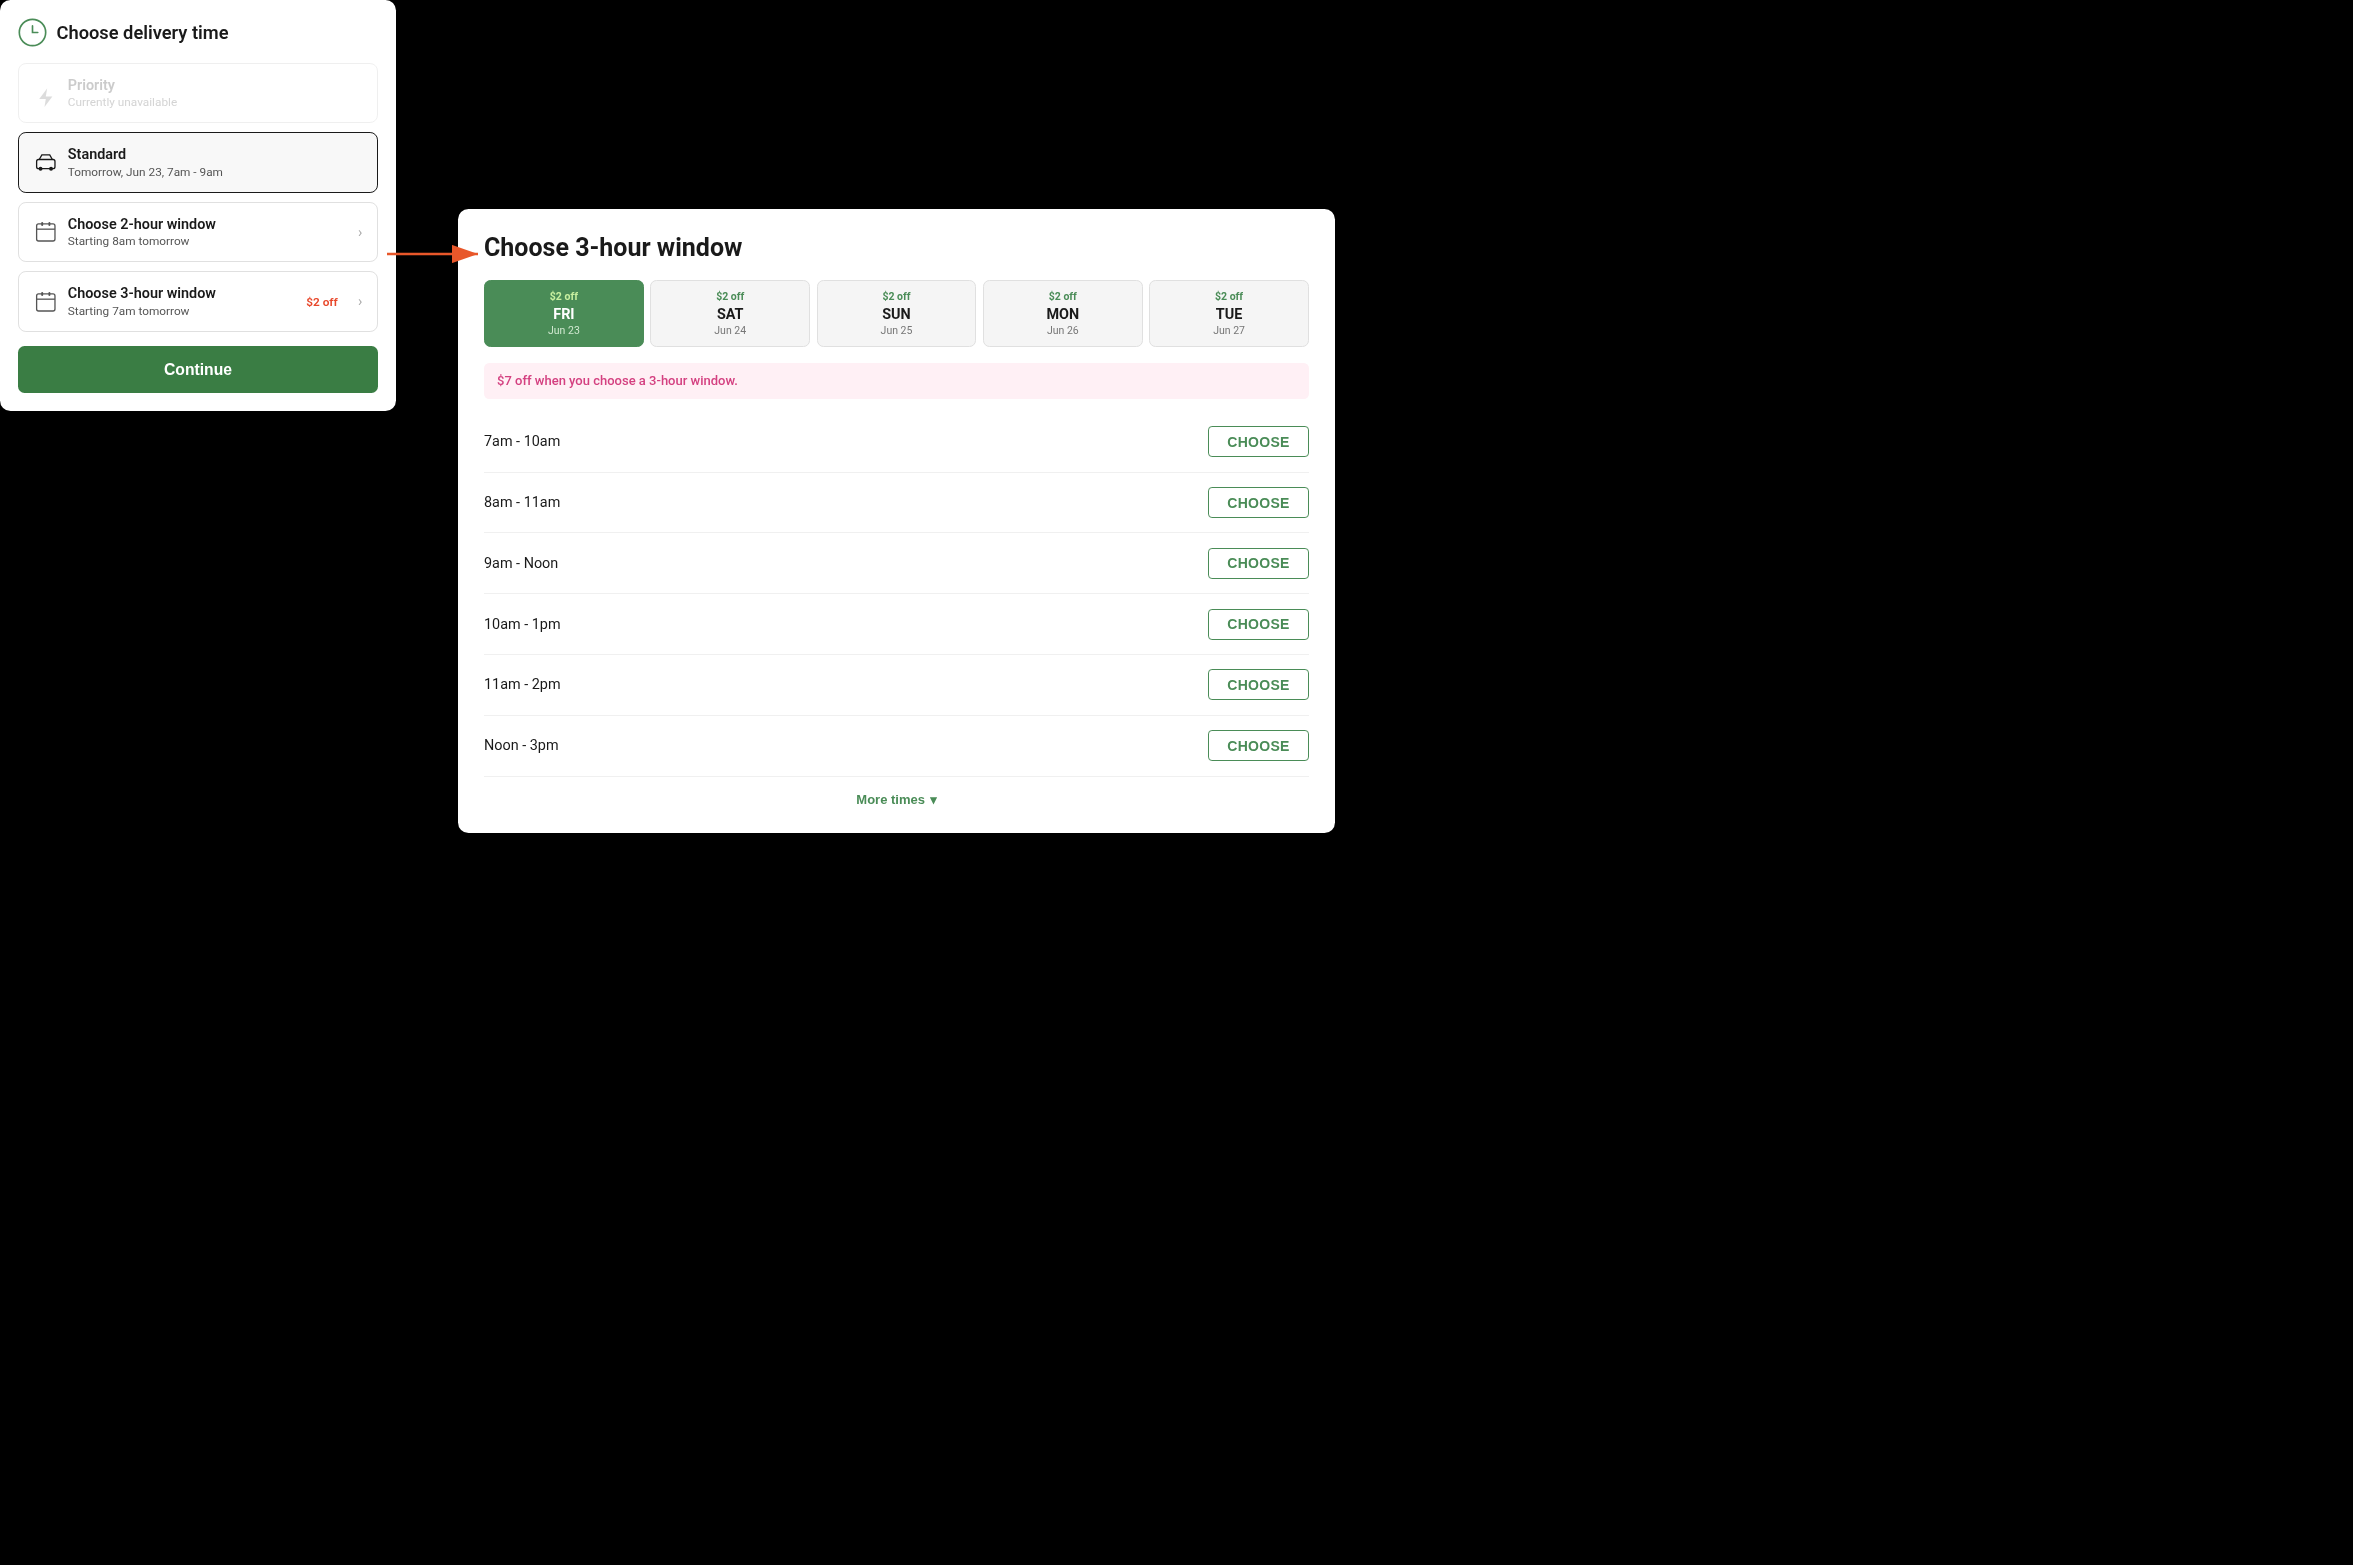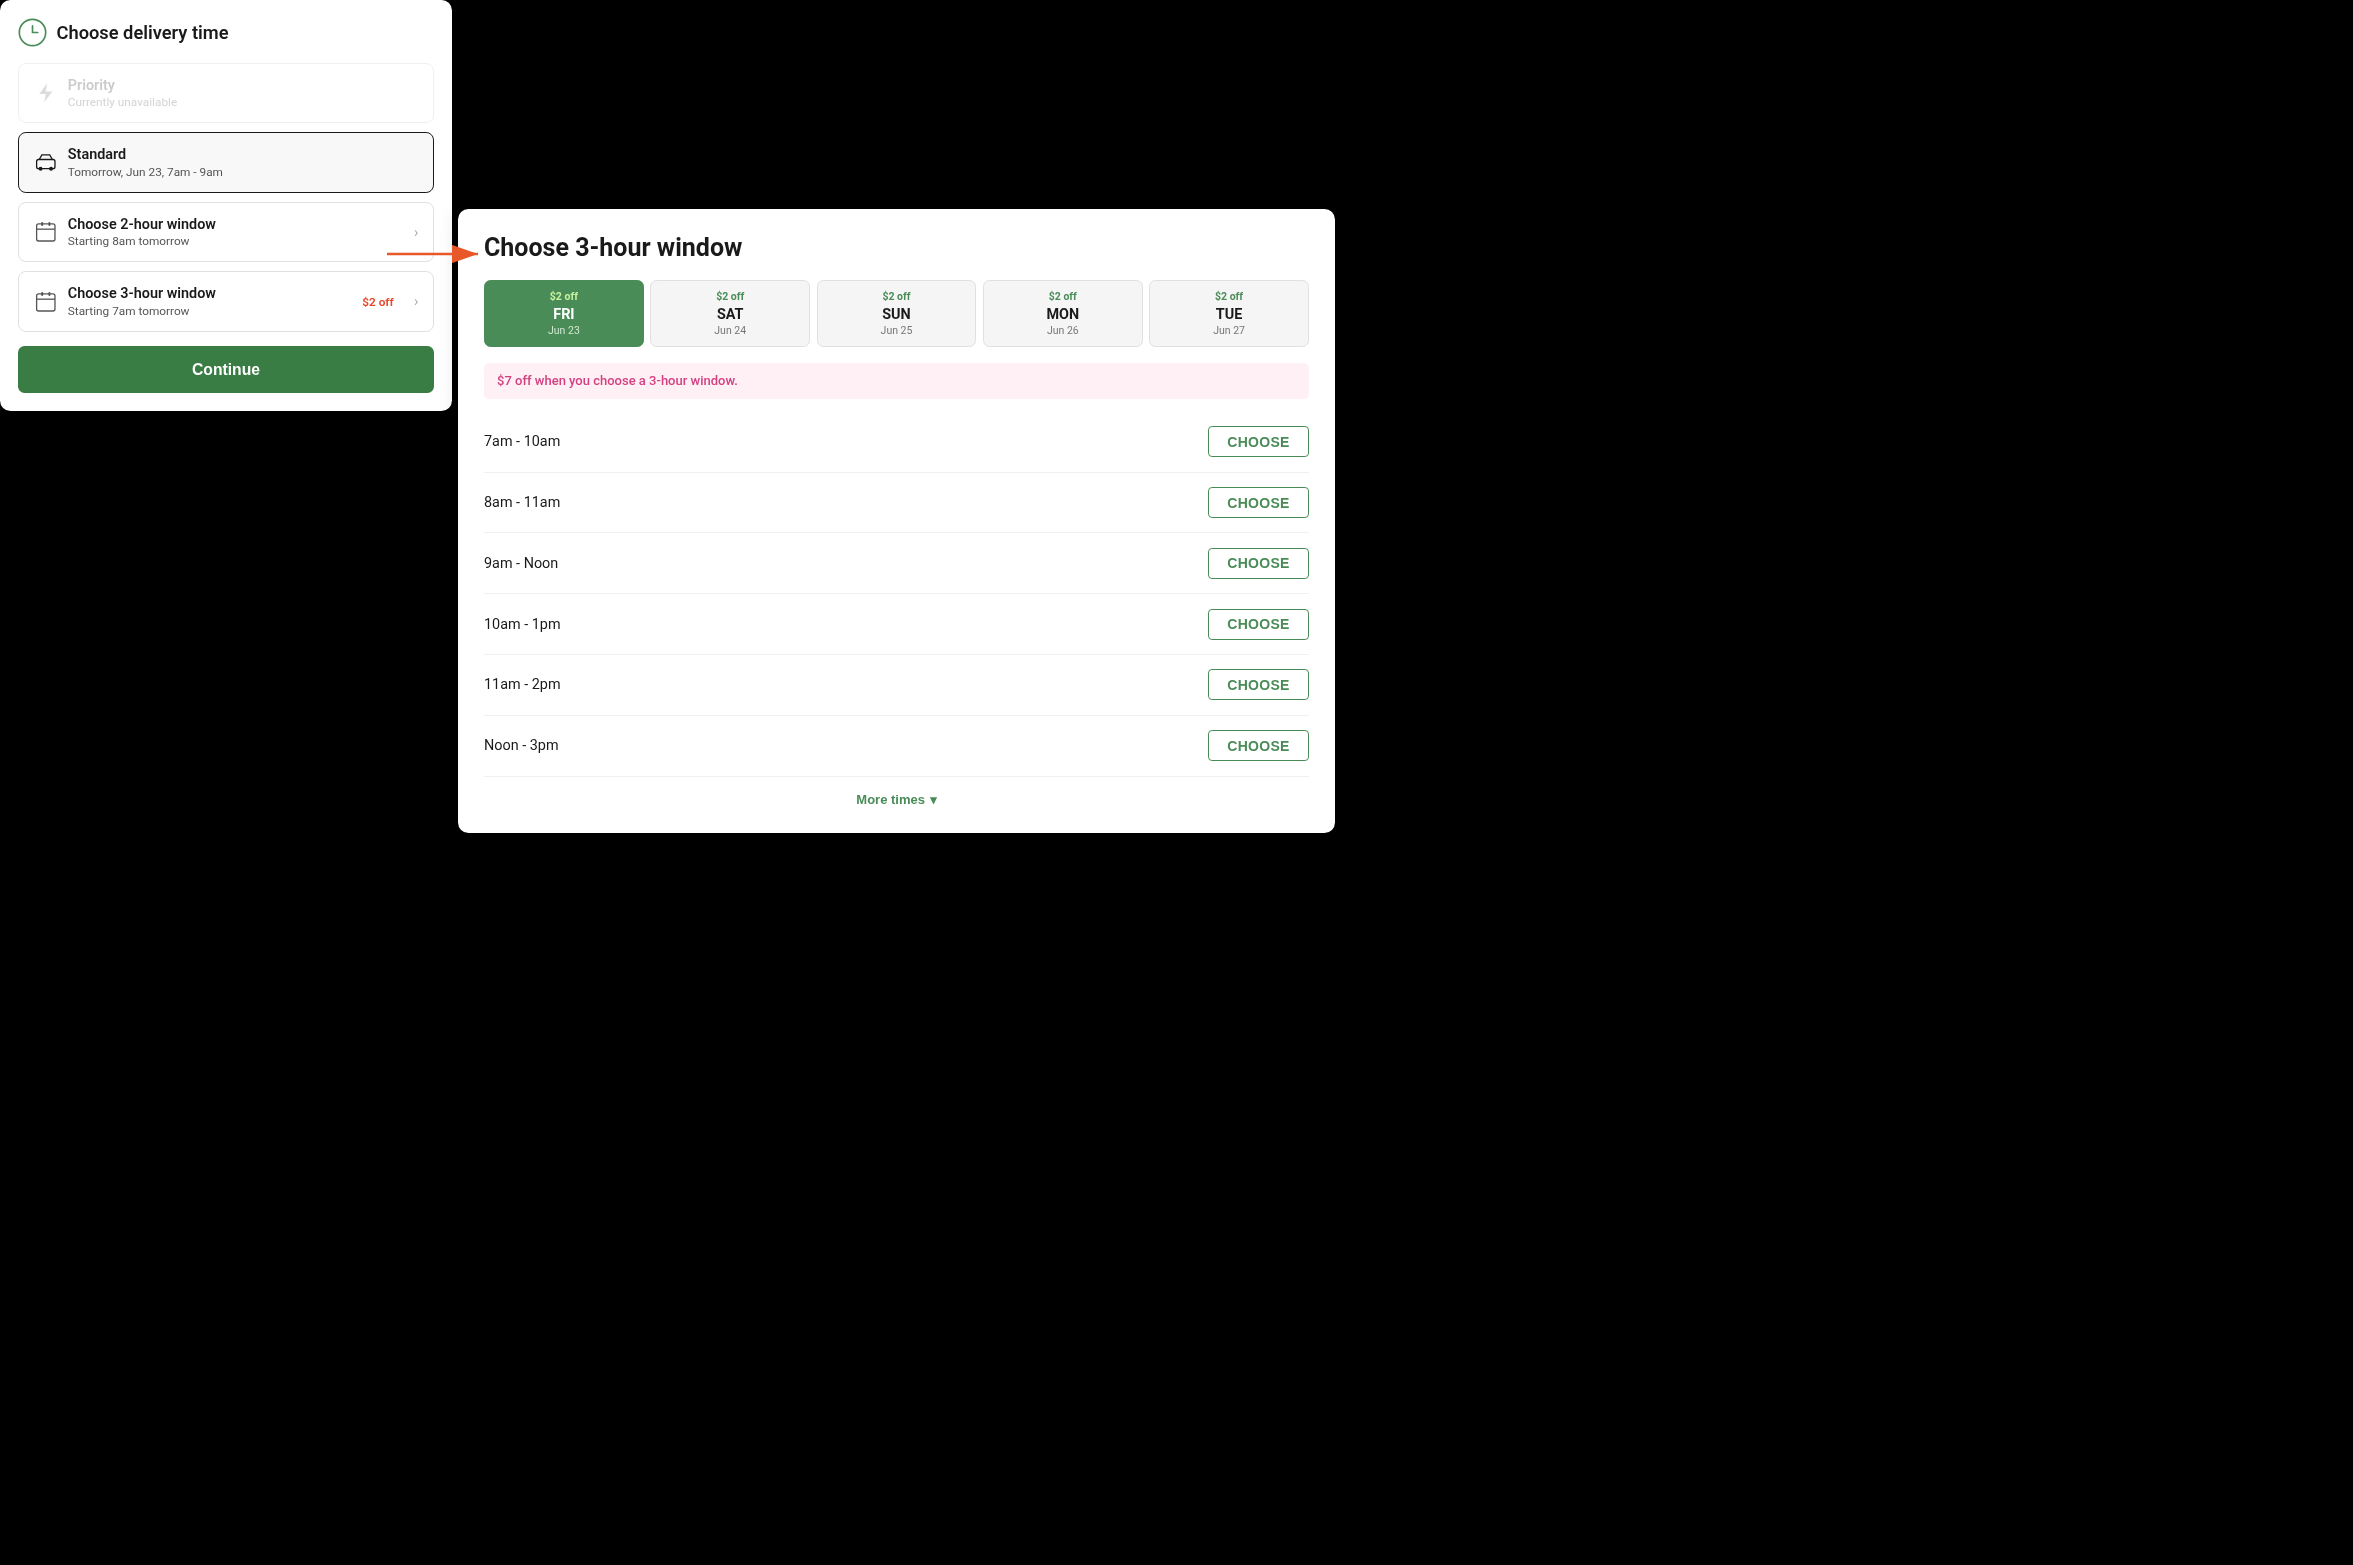--- a/index.html
+++ b/index.html
@@ -10,21 +10,21 @@
       height: 1566px;
       position: relative;
       overflow: hidden;
     }
 
     
     .left-panel {
       position: absolute;
       top: 0;
       left: 0;
-      width: 452px;
+      width: 396px;
       background: #fff;
       border-radius: 10.5px;
       padding: 18.3px 18.3px 18.3px 18.3px;
     }
 
     .panel-header {
       display: flex;
       align-items: center;
       gap: 9.2px;
       margin-bottom: 15.7px;
@@ -51,20 +51,21 @@
       display: flex;
       align-items: center;
       gap: 10.5px;
       cursor: pointer;
       position: relative;
     }
 
     .option-card.disabled {
       opacity: 0.5;
       cursor: not-allowed;
+      align-items: flex-end;
     }
 
     .option-card.selected {
       border: 1.3px solid #1a1a1a;
       background: #f8f8f8;
     }
 
     .option-card .card-icon {
       width: 23.6px;
       height: 23.6px;

